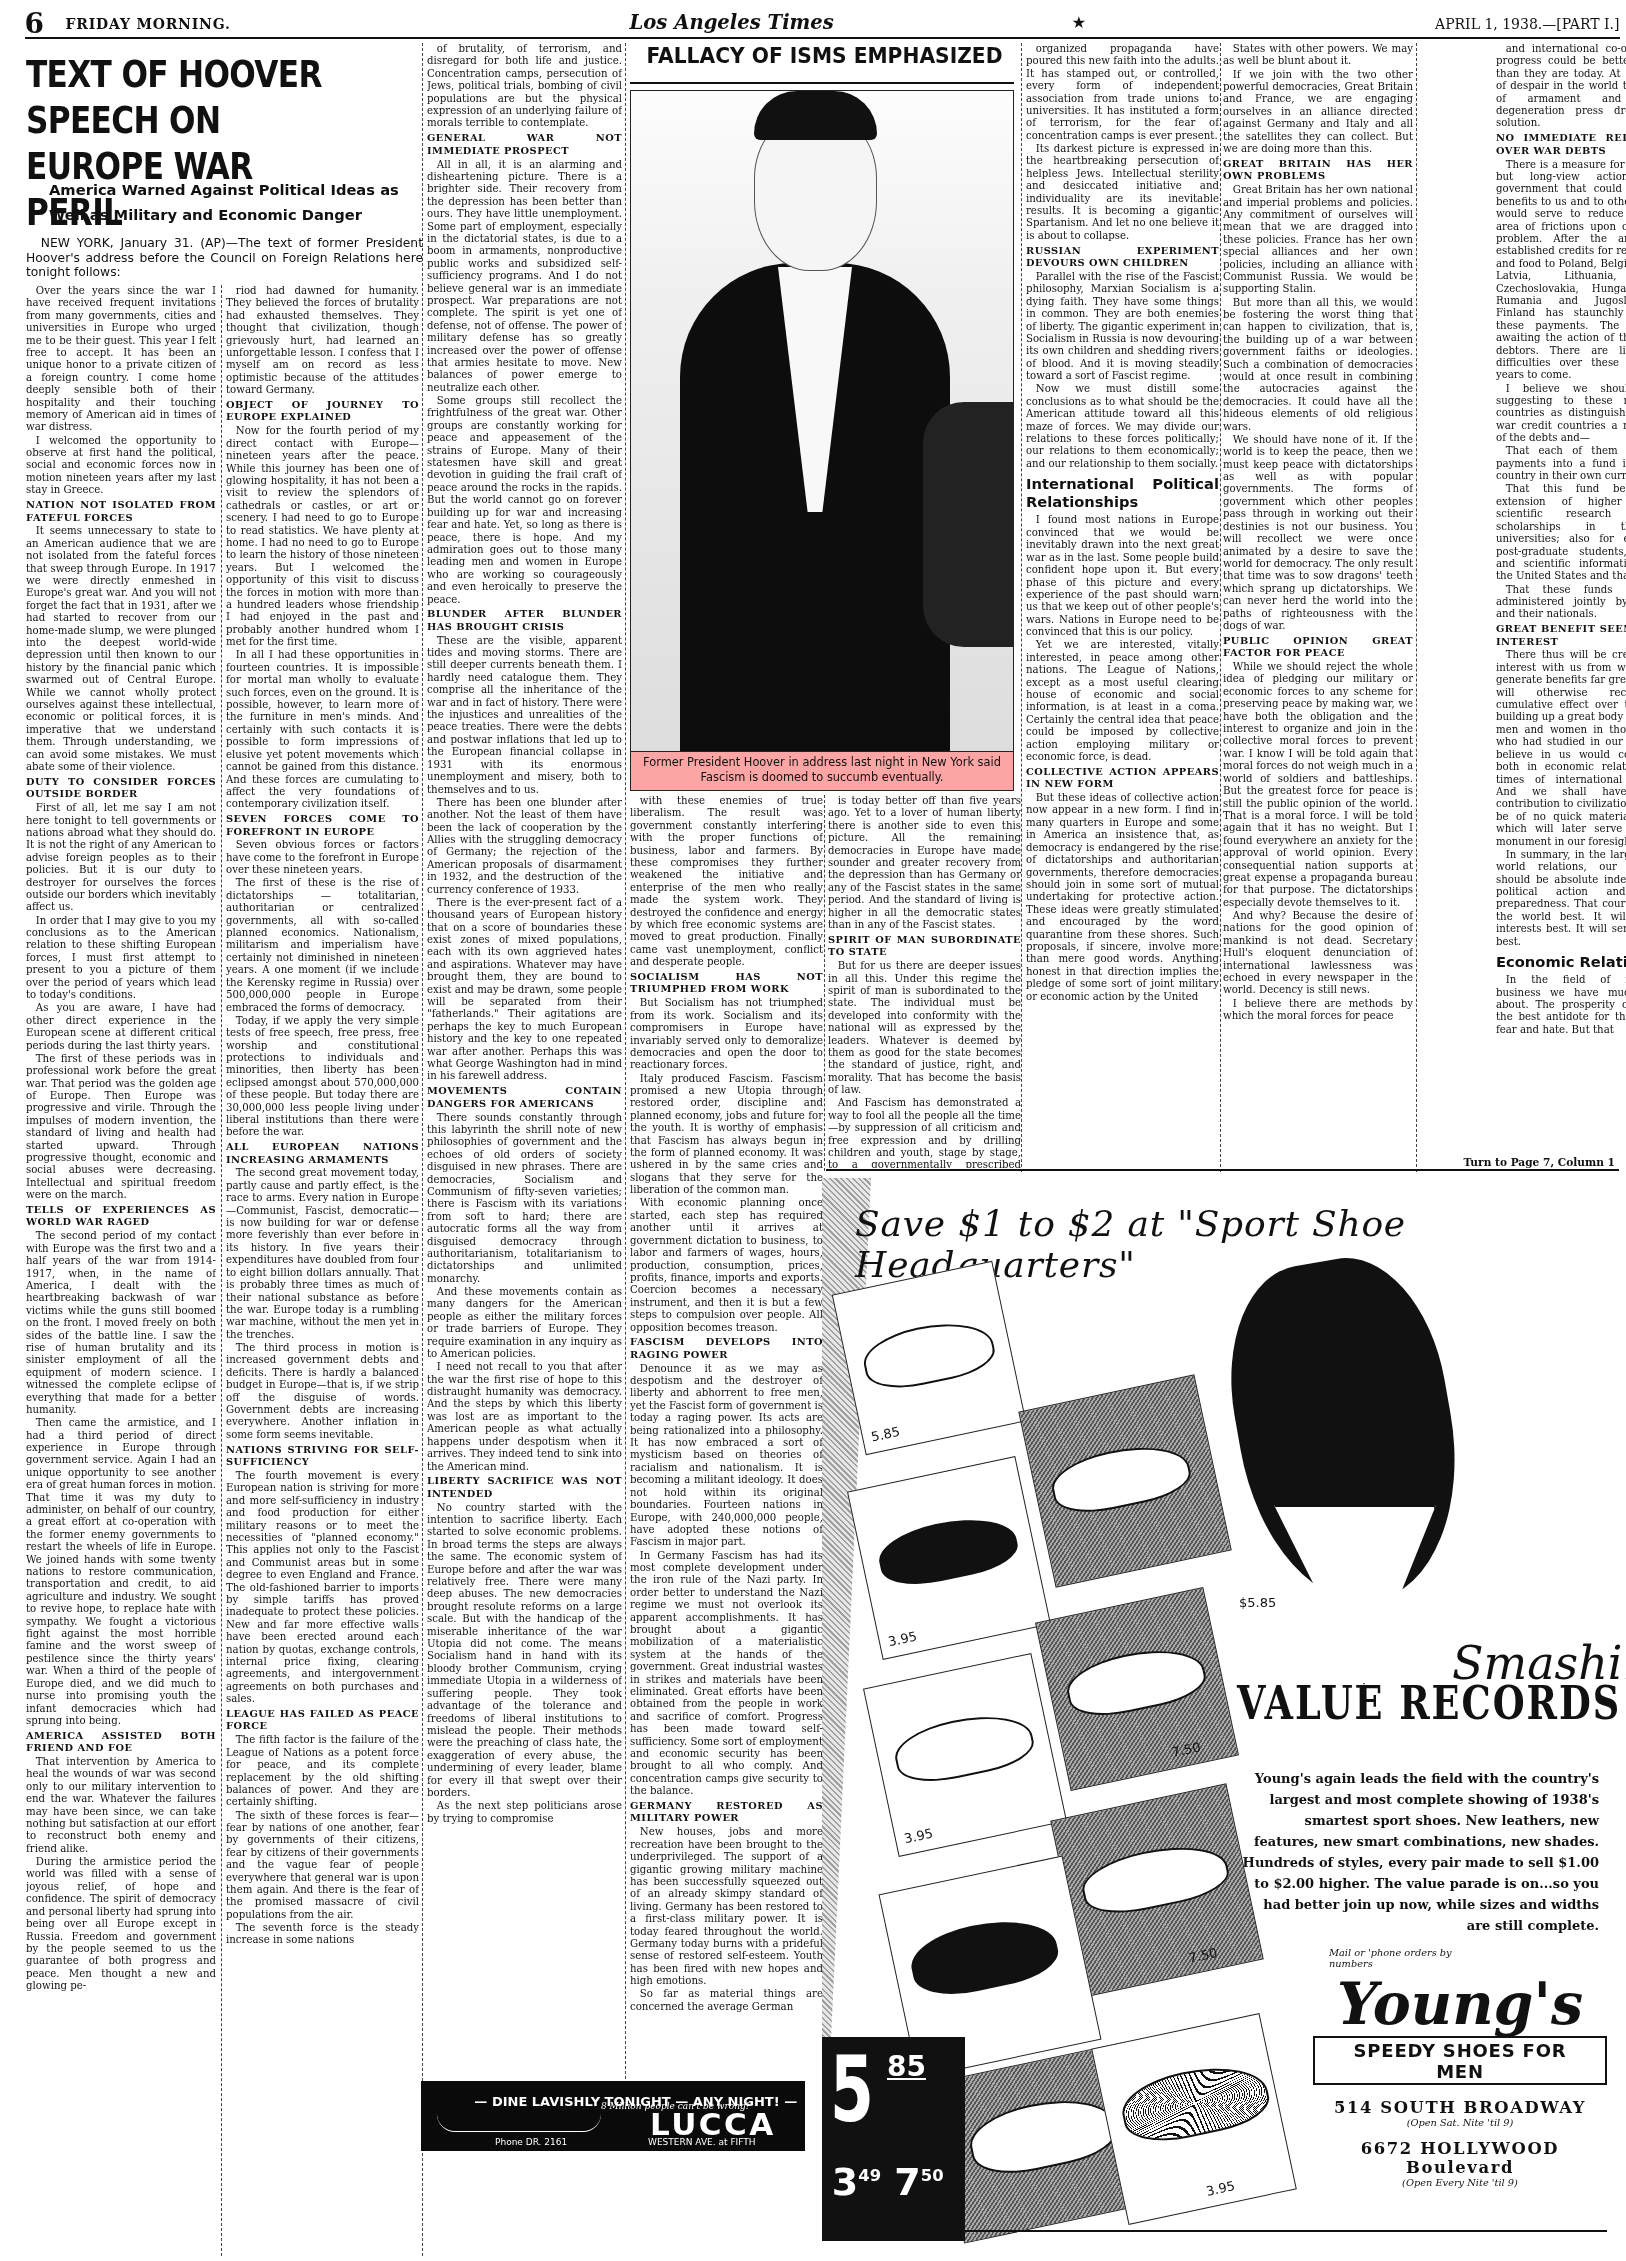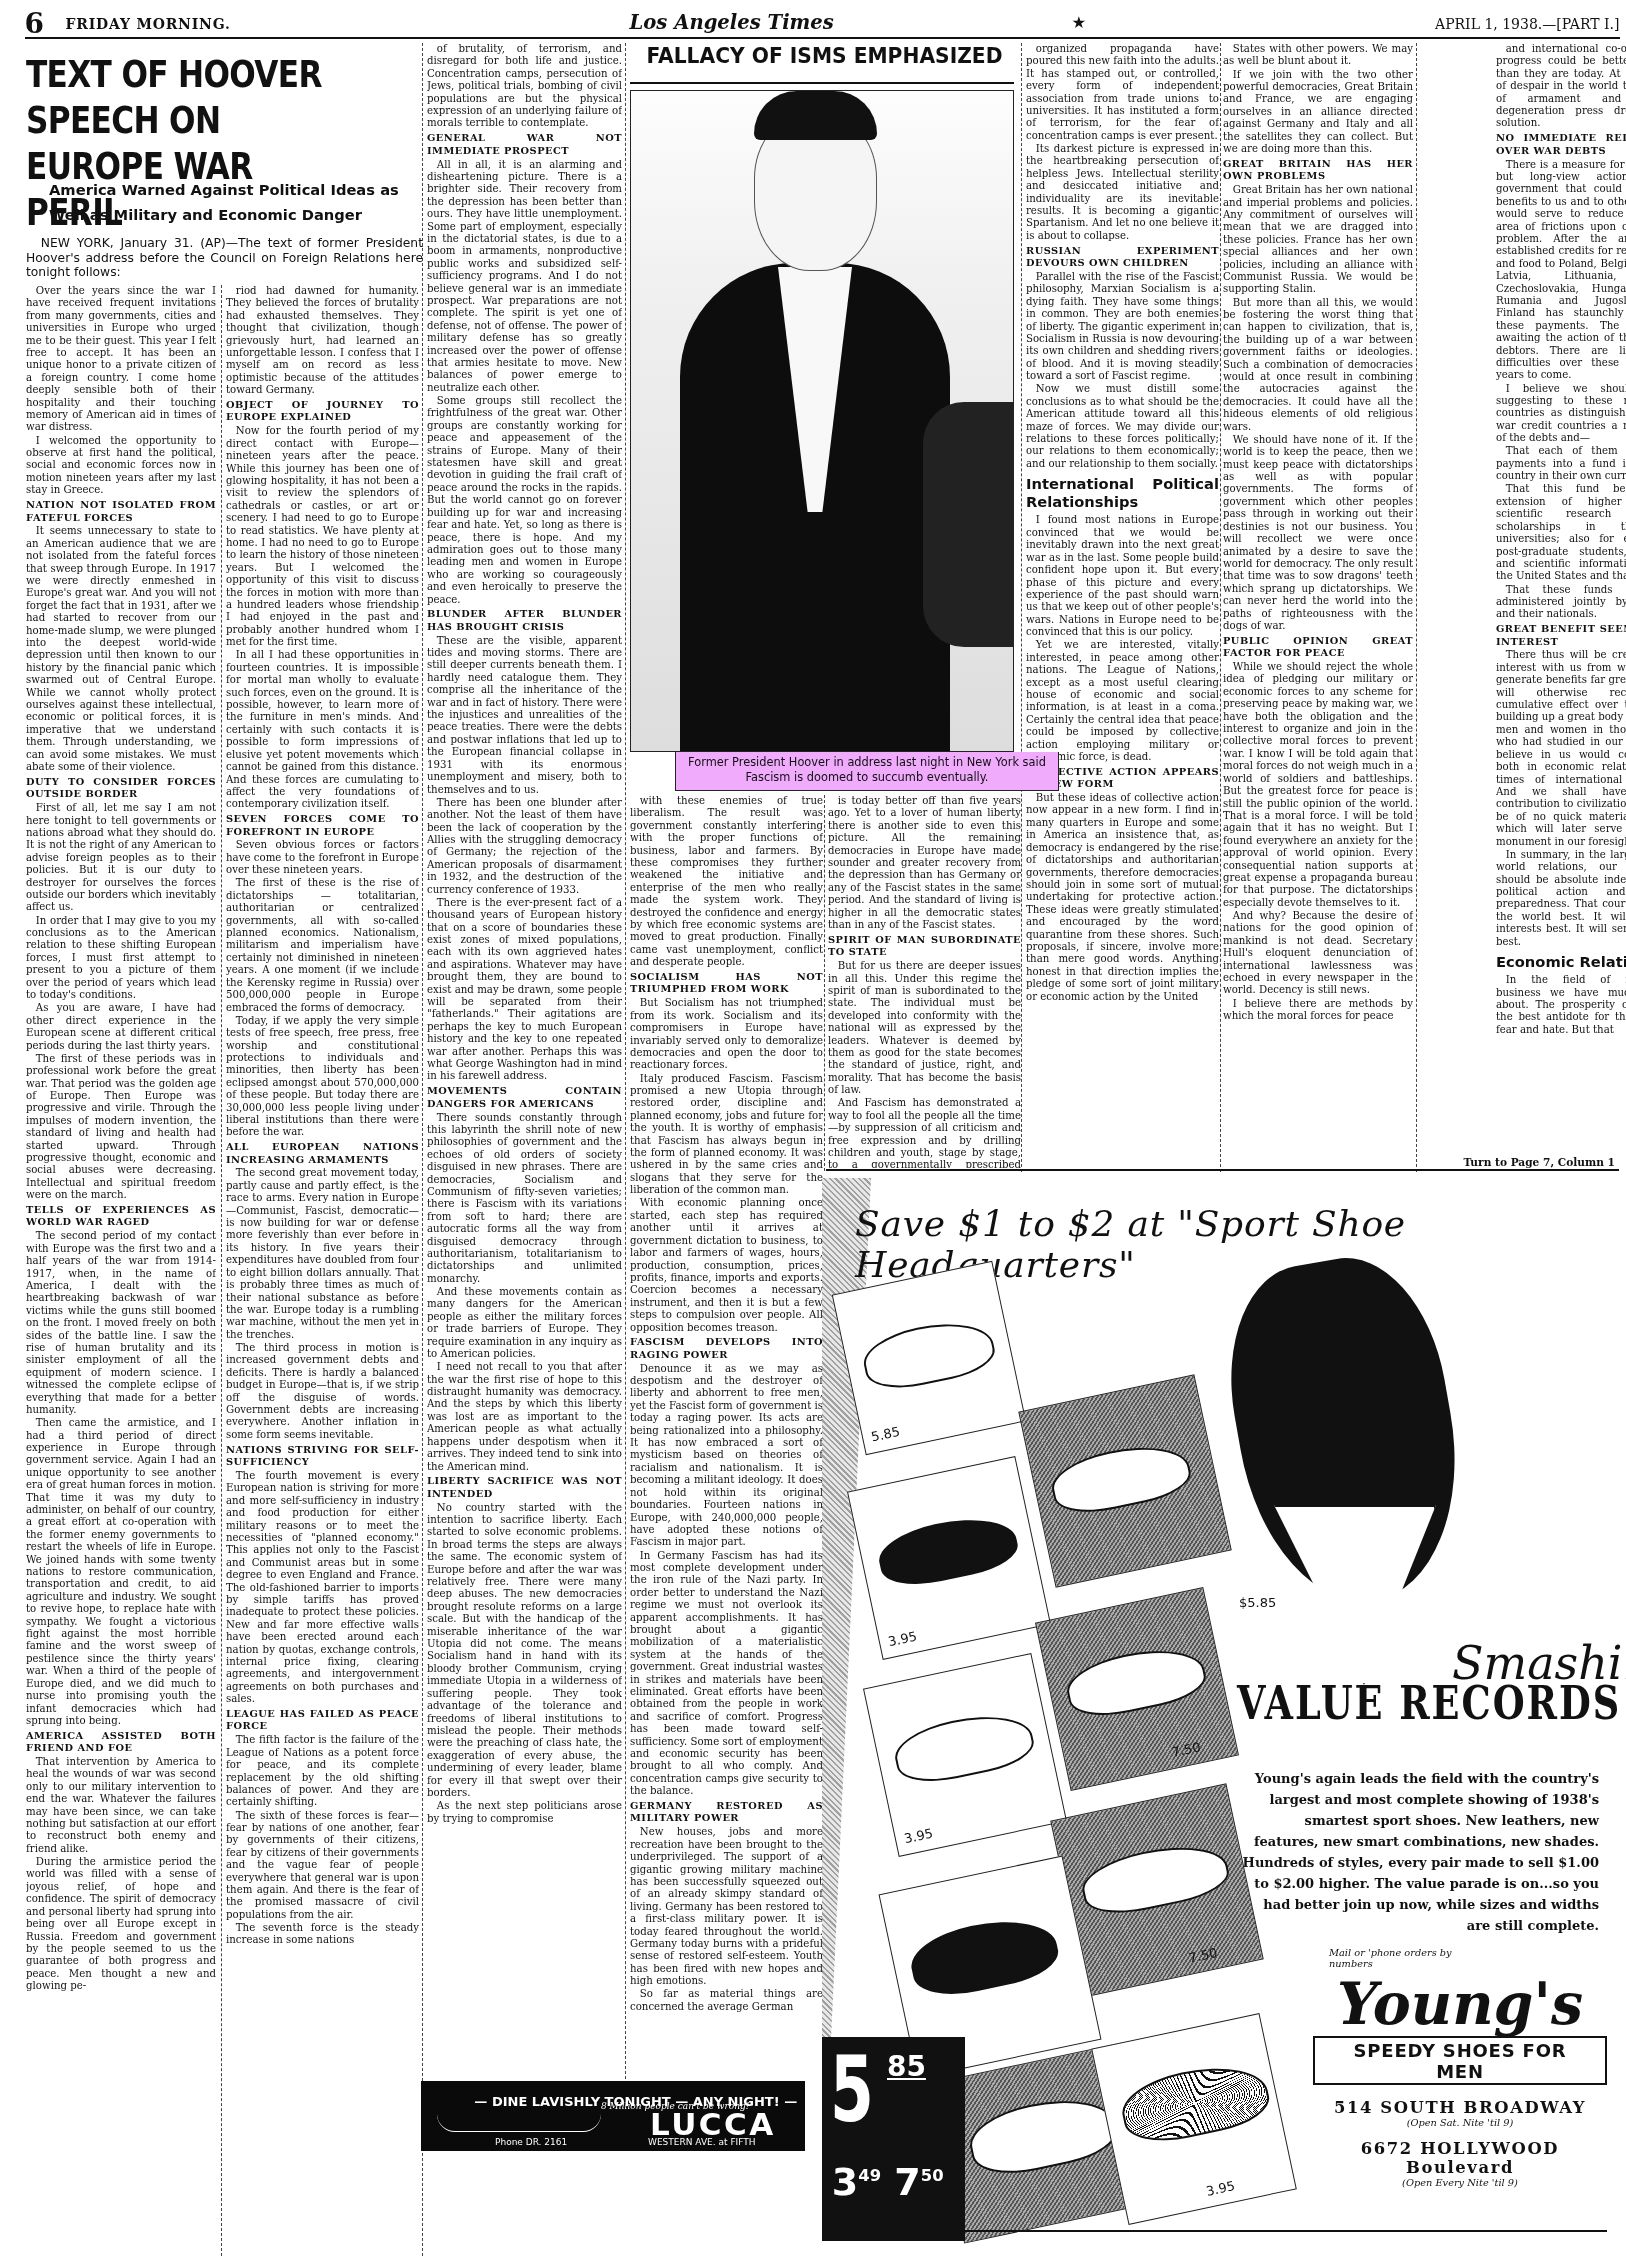--- a/index.html
+++ b/index.html
@@ -28,21 +28,21 @@
 
   
   .photo-head { position: absolute; left: 628px; top: 43px; width: 393px; font: bold 22px "DejaVu Sans", sans-serif; text-align: center; transform: scaleX(0.92); }
   .photo-rule { position: absolute; left: 630px; top: 82px; width: 384px; border-top: 2.5px solid #111; }
   .photo { position: absolute; left: 630px; top: 90px; width: 384px; height: 662px; background: linear-gradient(180deg,#fdfdfd 0%,#f0f0f0 30%,#ddd 100%); overflow: hidden; border: 0.8px solid #222; }
   .photo .hair { position: absolute; left: 123px; top: 0px; width: 123px; height: 49px; background: #111; border-radius: 57px 57px 8.2px 8.2px; }
   .photo .face { position: absolute; left: 123px; top: 24.5px; width: 123px; height: 155px; background: #f5f5f5; border-radius: 40% 40% 45% 45%; border: 1.6px solid #555; }
   .photo .suit { position: absolute; left: 49px; top: 172px; width: 270px; height: 523px; background: #0d0d0d; border-radius: 114px 114px 0 0; }
   .photo .shirt { position: absolute; left: 147px; top: 176px; width: 74px; height: 245px; background: #f8f8f8; clip-path: polygon(0 0,100% 0,60% 100%,40% 100%); }
   .photo .mic { position: absolute; right: 0; top: 311px; width: 90px; height: 245px; background: #222; border-radius: 41px 0 0 41px; }
-  .caption { position: absolute; left: 630px; top: 752px; width: 384px; height: 39px; font: 11.4px/14.7px "DejaVu Sans", sans-serif; border: 0.8px solid #222; border-top: 0; padding: 3.3px 8.2px; text-align: center; background: #f0abfc; margin-left: 45px; }
+  .caption { position: absolute; left: 630px; top: 752px; width: 384px; height: 39px; font: 11.4px/14.7px "DejaVu Sans", sans-serif; border: 0.8px solid #222; border-top: 0; padding: 3.3px 8.2px; text-align: center; background: #fca5a5; }
 
   
   .ad-top-rule { position: absolute; left: 826px; top: 1169px; width: 793px; border-top: 2.5px solid #111; }
   .turn { position: absolute; left: 1439px; top: 1156px; width: 176px; text-align: right; font: bold 10.6px "DejaVu Serif", serif; }
 
   
   .ad { position: absolute; left: 822px; top: 1178px; width: 801px; height: 1055px; }
   .ad-script { position: absolute; left: 33px; top: 24.5px; width: 736px; font: italic 36px "DejaVu Serif", serif; letter-spacing: 0.8px; }
   .ad-stripe { position: absolute; left: 0; top: 0; width: 49px; height: 1055px; background: repeating-linear-gradient(45deg,#777 0 1.6px,#ddd 1.6px 4.1px); clip-path: polygon(0 0,100% 0,0 100%); opacity: 0.7; }
   .shoe-panel { position: absolute; border: 0.8px solid #222; background: #fff; overflow: hidden; }

